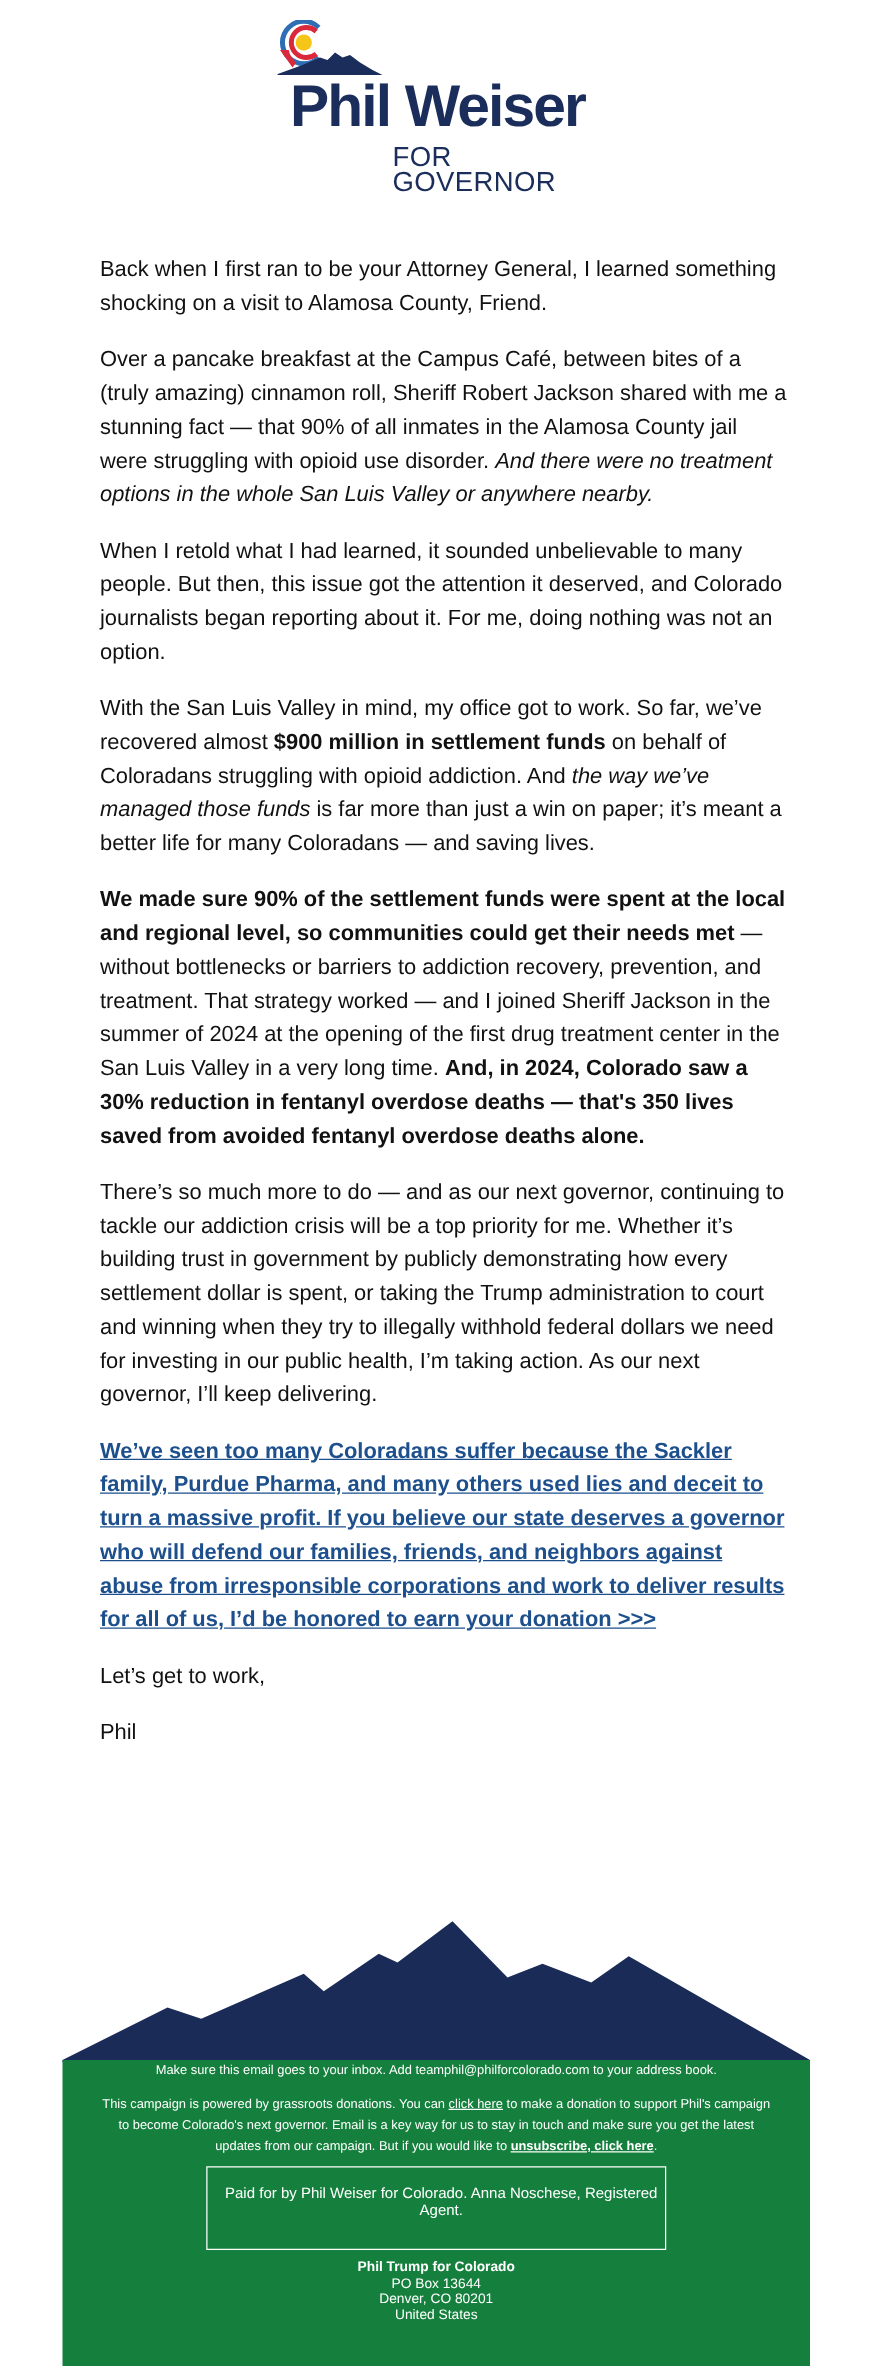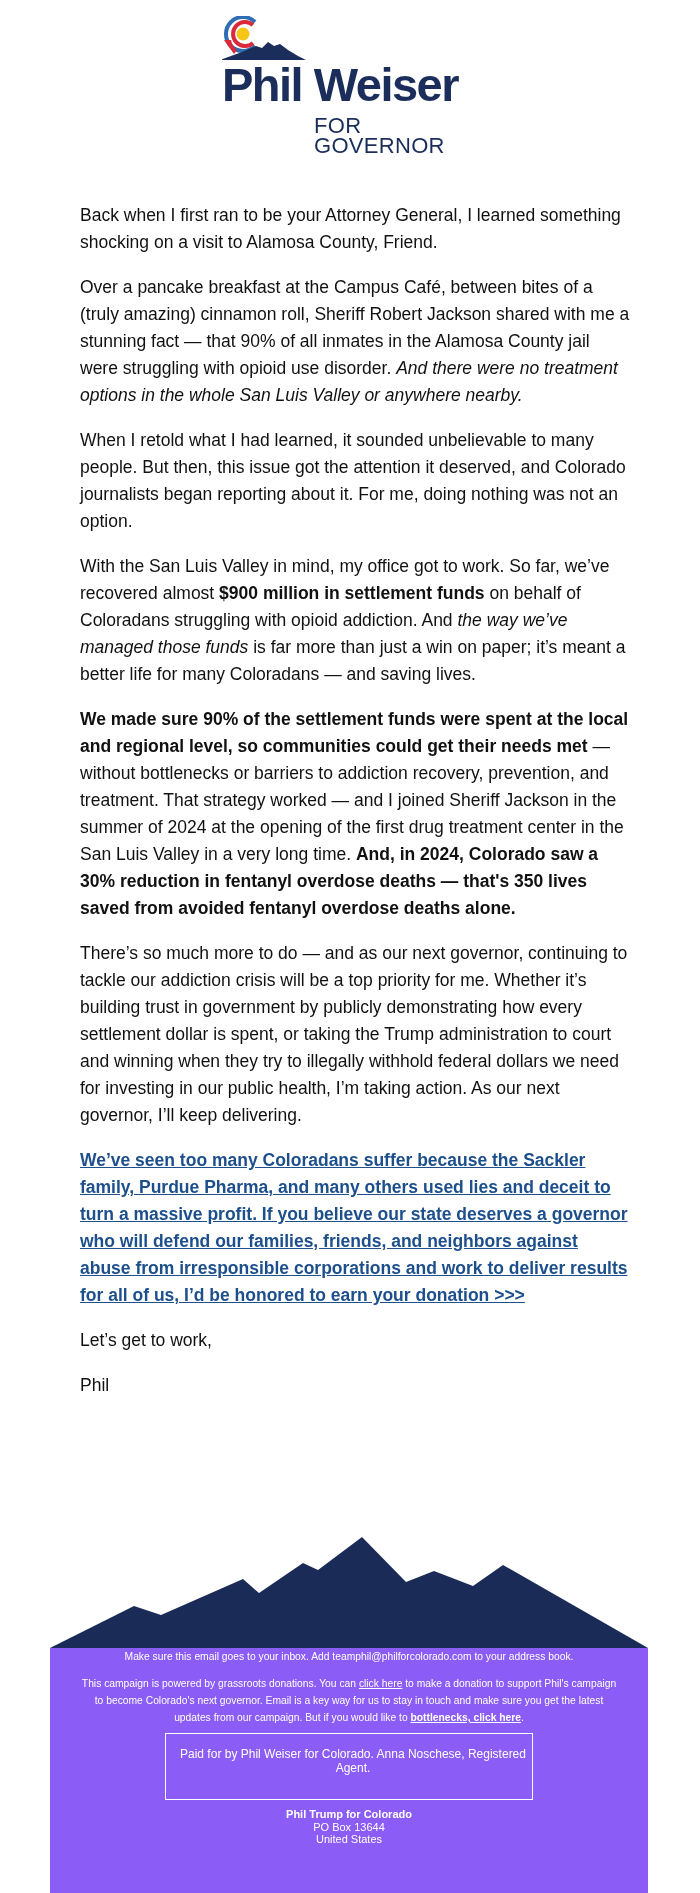--- a/index.html
+++ b/index.html
@@ -1,20 +1,20 @@
 <!DOCTYPE html>
 <html><head>
 <meta charset="utf-8">
 <style>
   html, body { margin: 0; padding: 0; background: #ffffff; }
   body { width: 700px; height: 1893px; position: relative; overflow: hidden;
          font-family: "Liberation Sans", sans-serif; color: #111111; }
   .logo { position: absolute; left: 222px; top: 16px; width: 256px; height: 106px; }
   .logo svg { position: absolute; left: 0; top: 0; }
-  .logo-name { position: absolute; left: 0; top: 44px; width: 256px; text-align: left;
+  .logo-name { position: absolute; left: 0; top: 44px; width: 256px; text-align: center;
                font-family: "Liberation Sans", sans-serif; font-weight: bold; font-size: 47px;
                letter-spacing: -1.5px; color: #1b2e5b; line-height: 50px; }
   .logo-sub { position: absolute; left: 92px; top: 100px; font-size: 22px; color: #1b2e5b;
               letter-spacing: 0.3px; line-height: 20px; }
   .content { position: absolute; left: 80px; top: 158px; width: 550px; margin-top: 44px; }
   .content p { margin: 0 0 18px 0; font-size: 17.5px; line-height: 27px; color: #111; }
   .content b { font-weight: bold; }
   .content i { font-style: italic; }
   .cta { color: #1c4f8c; font-weight: bold; text-decoration: underline; }
   .footer-svg { position: absolute; left: 0; top: 1530px; }
@@ -55,22 +55,23 @@
   <p>There’s so much more to do — and as our next governor, continuing to tackle our addiction crisis will be a top priority for me. Whether it’s building trust in government by publicly demonstrating how every settlement dollar is spent, or taking the Trump administration to court and winning when they try to illegally withhold federal dollars we need for investing in our public health, I’m taking action. As our next governor, I’ll keep delivering.</p>
   <p><a class="cta">We’ve seen too many Coloradans suffer because the Sackler family, Purdue Pharma, and many others used lies and deceit to turn a massive profit. If you believe our state deserves a governor who will defend our families, friends, and neighbors against abuse from irresponsible corporations and work to deliver results for all of us, I’d be honored to earn your donation &gt;&gt;&gt;</a></p>
   <p>Let’s get to work,</p>
   <p>Phil</p>
 </div>
 
 <svg class="footer-svg" width="700" height="120" viewBox="0 1530 700 120">
   <path d="M 50 1648 L 134 1606 L 161 1615 L 243 1579 L 259 1593 L 303 1563 L 318 1570 L 362 1537 L 406 1582 L 434 1571 L 473 1586 L 503 1565 L 648 1648 L 648 1650 L 50 1650 Z" fill="#1a2b57"></path>
 </svg>
 
-<div class="footer" style="background:#8b5cf6;">
+<div class="footer" style="background:#15803d;">
   <div class="line1">Make sure this email goes to your inbox. Add teamphil@philforcolorado.com to your address book.</div>
-  <div class="para"><span>This campaign is powered by grassroots donations. You can </span><a>click here</a><span> to make a donation to support Phil's campaign to become Colorado's next governor. Email is a key way for us to stay in touch and make sure you get the latest updates from our campaign. But if you would like to </span><a class="unsub">bottlenecks, click here</a><span>.</span></div>
+  <div class="para"><span>This campaign is powered by grassroots donations. You can </span><a>click here</a><span> to make a donation to support Phil's campaign to become Colorado's next governor. Email is a key way for us to stay in touch and make sure you get the latest updates from our campaign. But if you would like to </span><a class="unsub">unsubscribe, click here</a><span>.</span></div>
   <div class="paid-box">Paid for by Phil Weiser for Colorado. Anna Noschese, Registered Agent.</div>
   <div class="address">
     <div style="font-weight:bold;">Phil Trump for Colorado</div>
     <div>PO Box 13644</div>
+    <div>Denver, CO 80201</div>
     <div>United States</div>
   </div>
 </div>
 
 </body></html>

